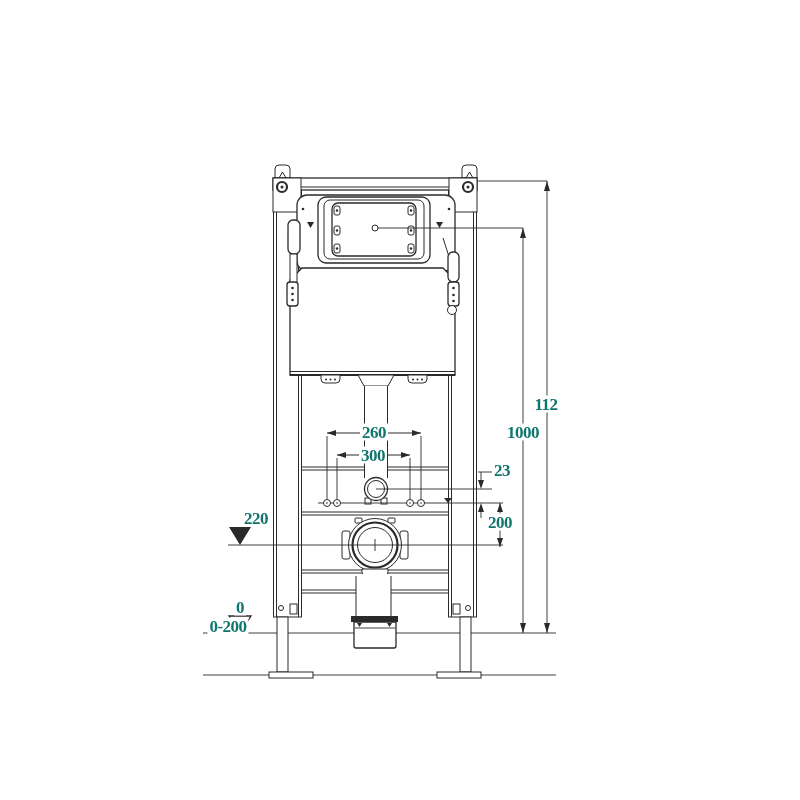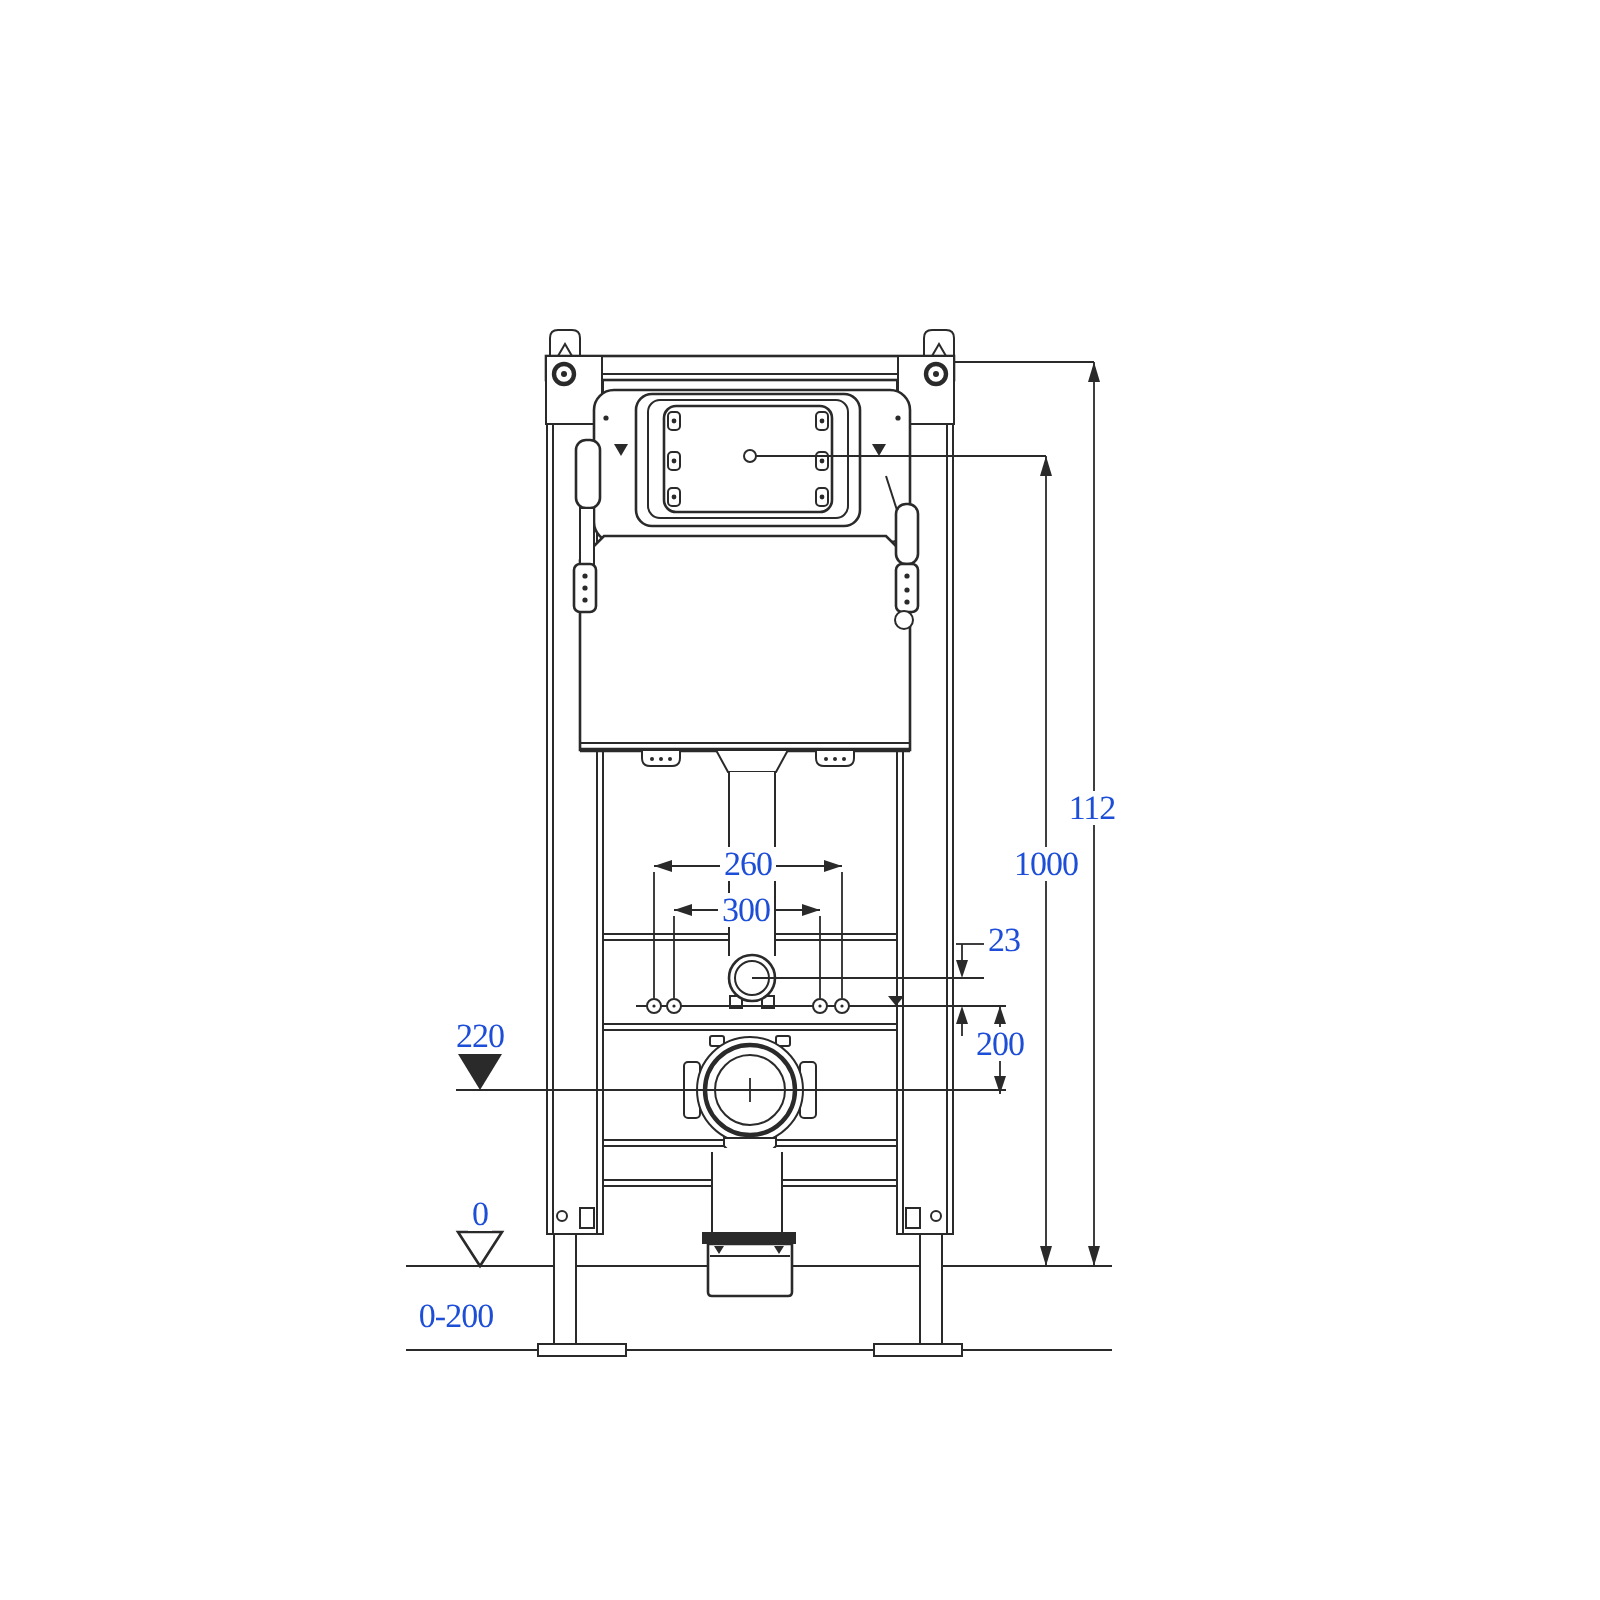--- a/index.html
+++ b/index.html
@@ -1,20 +1,20 @@
 <!DOCTYPE html>
 <html><head>
 <meta charset="utf-8">
 <style>
   html,body{margin:0;padding:0;background:#fff;}
   #canvas{position:relative;width:800px;height:800px;background:#fff;overflow:hidden;
           font-family:"Liberation Serif", serif;}
   #drawing{position:absolute;left:0;top:0;}
-  .dim-label{position:absolute;transform:translate(-50%,-50%);font-weight:normal;
-             font-size:17px;letter-spacing:-0.5px;color:#1d4ed8;background:#fff;
+  .dim-label{position:absolute;transform:translate(-50%,-50%);font-weight:bold;
+             font-size:17px;letter-spacing:-0.5px;color:#0f766e;background:#fff;
              padding:0 2px;line-height:1;white-space:nowrap;}
   
   .ln{stroke:#2a2a2a;fill:none;stroke-width:1;}
   .lnw{stroke:#2a2a2a;fill:#fff;stroke-width:1;}
   .thin{stroke-width:0.9;}
   .mid{stroke-width:1.3;}
   .thick{stroke-width:2.2;}
   .fill{fill:#2a2a2a;stroke:none;}
   .white{fill:#fff;stroke:none;}
 </style>
@@ -227,16 +227,16 @@
       <path class="fill" d="M547,633 l-3,-10 h6 z"></path>
     </g>
   </svg>
 
   <span class="dim-label" style="left:546px;top:404px;">112</span>
   <span class="dim-label" style="left:523px;top:432px;">1000</span>
   <span class="dim-label" style="left:374px;top:432px;">260</span>
   <span class="dim-label" style="left:373px;top:455px;">300</span>
   <span class="dim-label" style="left:502px;top:470px;">23</span>
   <span class="dim-label" style="left:500px;top:522px;">200</span>
-  <span class="dim-label" style="left:240px;top:518px;text-align:center;">220</span>
+  <span class="dim-label" style="left:256px;top:518px;text-align:center;">220</span>
   <span class="dim-label" style="left:240px;top:607px;">0</span>
-  <span class="dim-label" style="left:228px;top:658px;">0-200</span>
+  <span class="dim-label" style="left:228px;top:626px;">0-200</span>
 </div>
 
 </body></html>

